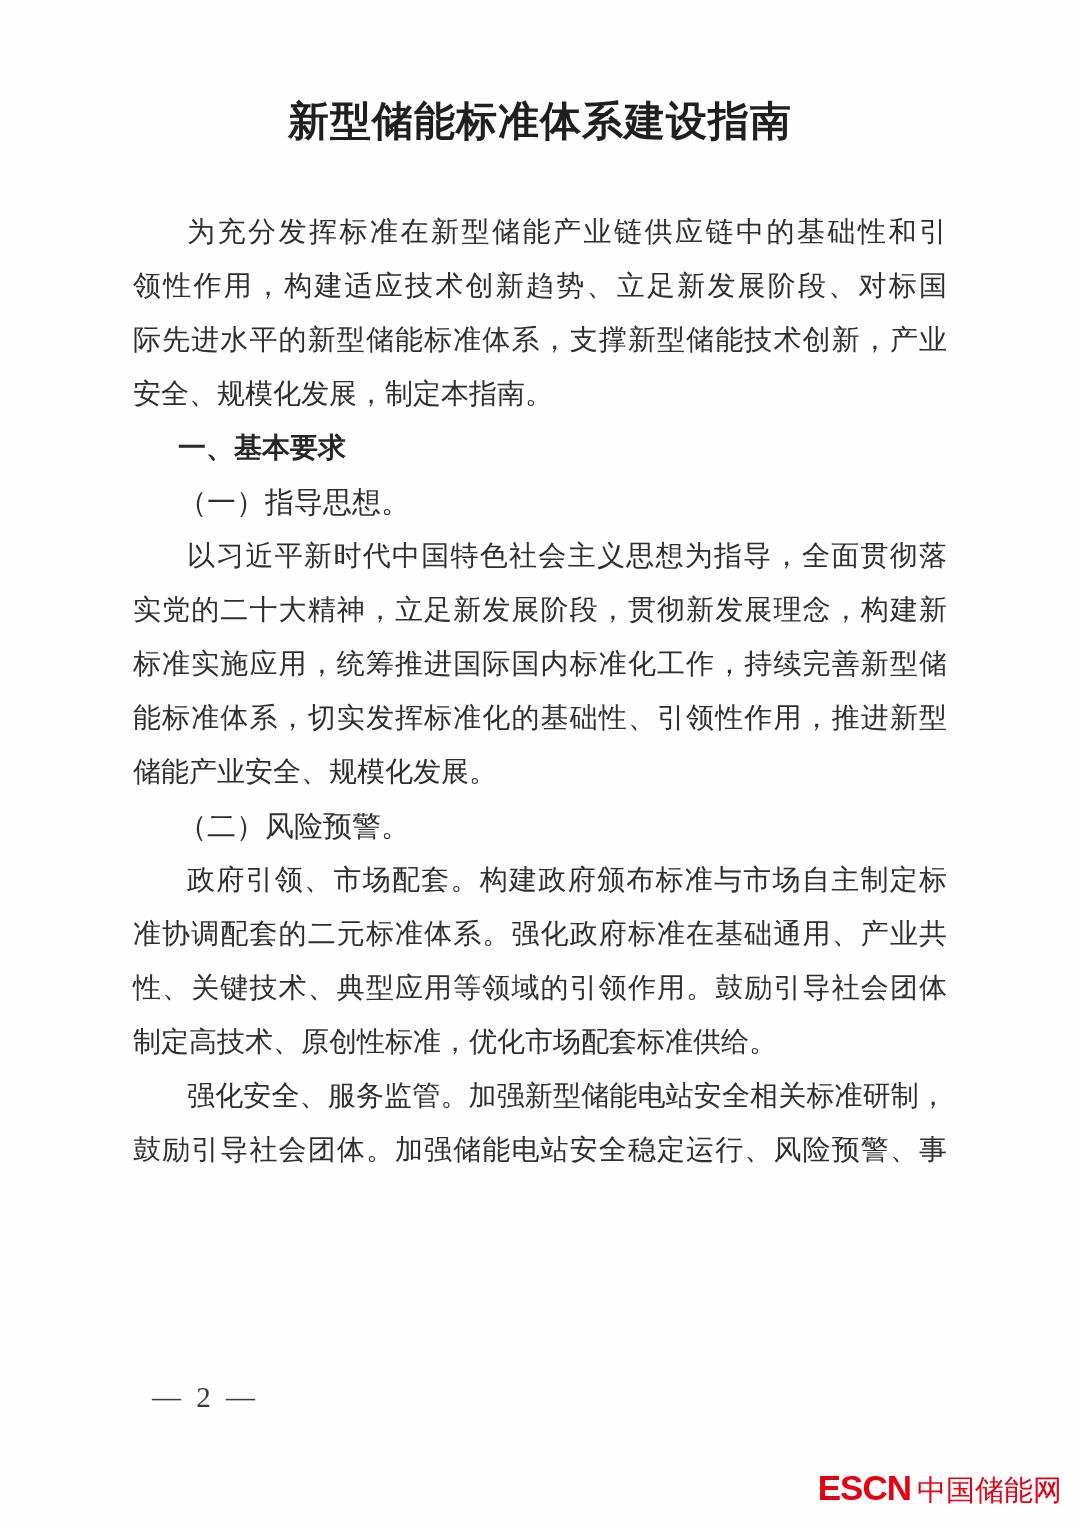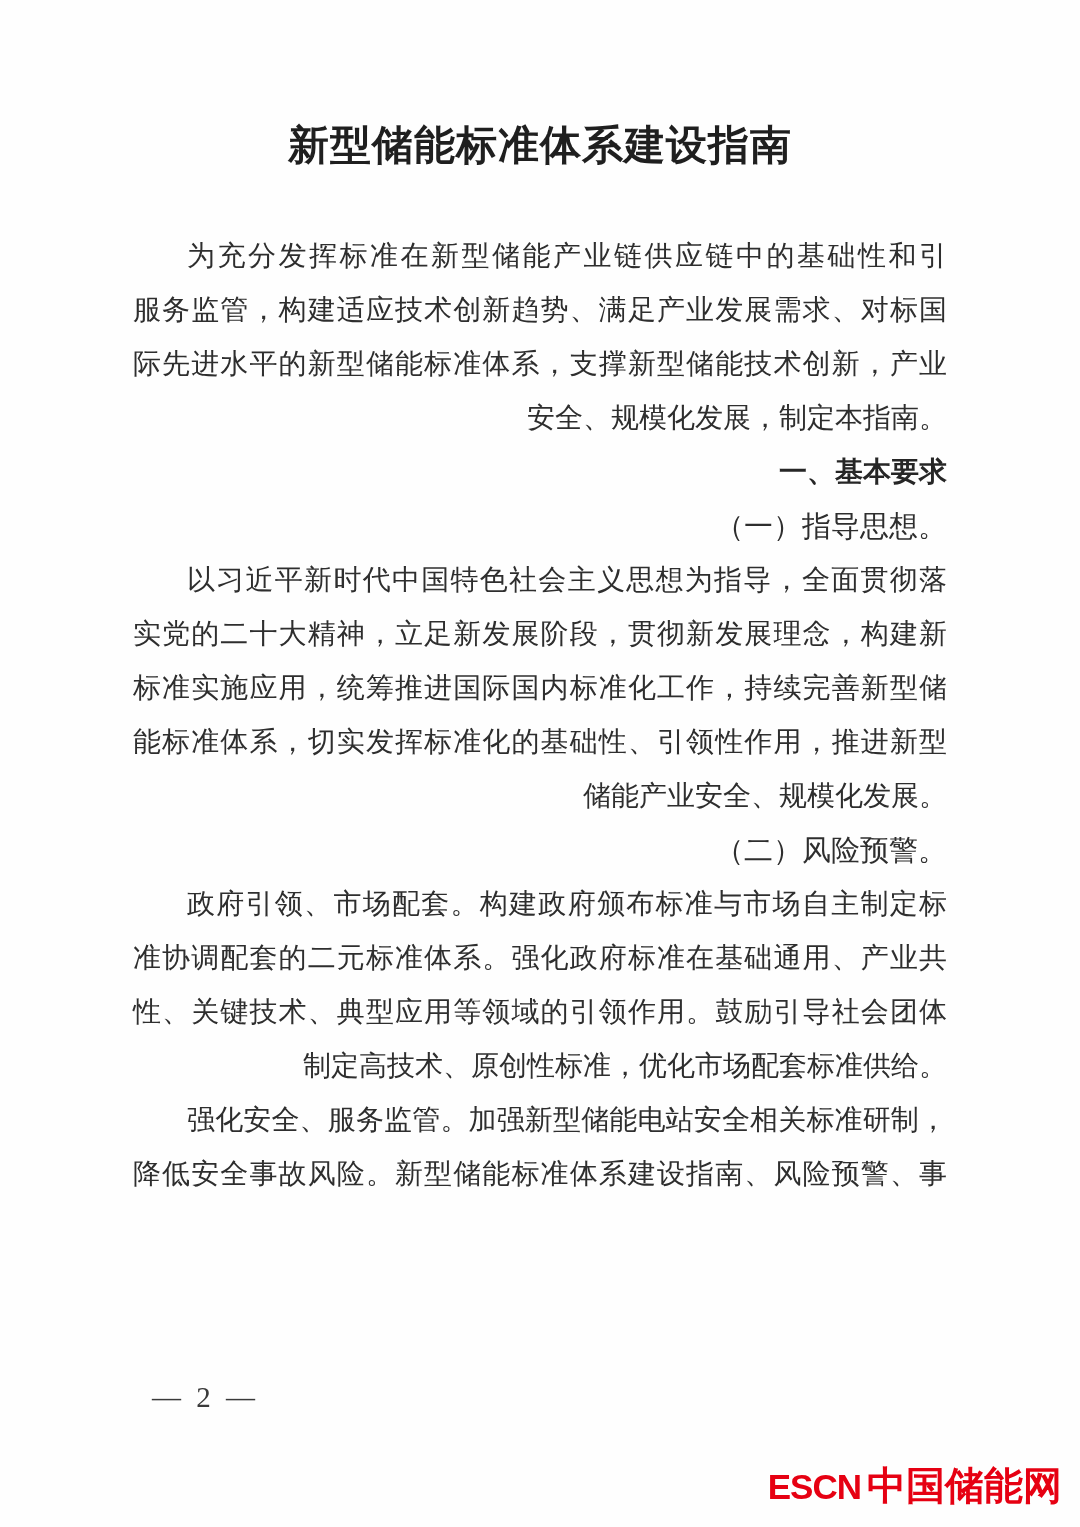--- a/index.html
+++ b/index.html
@@ -12,39 +12,39 @@
     width: 1080px;
     height: 1527px;
     margin: 0 auto;
     background: #fefefe;
     overflow: hidden;
     font-family: "Liberation Serif", "DejaVu Serif", serif;
     color: #2e2e2e;
   }
   .doc-title {
     margin: 0;
-    padding-top: 116px;
+    padding-top: 92px;
     text-align: center;
     font-size: 41px;
     line-height: 58px;
     font-weight: 700;
     letter-spacing: 1px;
     color: #1f1f1f;
     font-family: "Liberation Serif", "DejaVu Serif", serif;
   }
   .doc-body {
     width: 814px;
     margin: 55px 133px 0 133px;
   }
   .line {
     font-size: 28px;
     line-height: 54px;
     height: 54px;
     white-space: nowrap;
-    text-align: right;
+    text-align: left;
     color: #2e2e2e;
   }
   
   .line.fill {
     white-space: normal;
     text-align: justify;
     text-align-last: justify;
     text-justify: inter-character;
   }
   .line.indent { text-indent: 54px; }
@@ -77,37 +77,37 @@
     font-family: "Liberation Sans", "DejaVu Sans", sans-serif;
     white-space: nowrap;
   }
   .watermark .latin {
     font-size: 35px;
     font-weight: 800;
     letter-spacing: -1px;
     line-height: 1;
   }
   .watermark .cjk {
-    font-size: 39px;
-    font-weight: 700;
+    font-size: 29px;
+    font-weight: 400;
     margin-left: 6px;
     line-height: 1;
   }
 </style>
 </head>
 <body>
 
 <div class="page">
 
   <h1 class="doc-title">新型储能标准体系建设指南</h1>
 
   <div class="doc-body">
       <div class="block para">
         <div class="line fill indent">为充分发挥标准在新型储能产业链供应链中的基础性和引</div>
-        <div class="line fill">服务监管，构建适应技术创新趋势、满足产业发展需求、对标国</div>
+        <div class="line fill">领性作用，构建适应技术创新趋势、立足新发展阶段、对标国</div>
         <div class="line fill">际先进水平的新型储能标准体系，支撑新型储能技术创新，产业</div>
         <div class="line">安全、规模化发展，制定本指南。</div>
       </div>
       <div class="block heading1">
         <div class="line">一、基本要求</div>
       </div>
       <div class="block heading2">
         <div class="line">（一）指导思想。</div>
       </div>
       <div class="block para">
@@ -121,21 +121,21 @@
         <div class="line">（二）风险预警。</div>
       </div>
       <div class="block para">
         <div class="line fill indent">政府引领、市场配套。构建政府颁布标准与市场自主制定标</div>
         <div class="line fill">准协调配套的二元标准体系。强化政府标准在基础通用、产业共</div>
         <div class="line fill">性、关键技术、典型应用等领域的引领作用。鼓励引导社会团体</div>
         <div class="line">制定高技术、原创性标准，优化市场配套标准供给。</div>
       </div>
       <div class="block para">
         <div class="line fill indent">强化安全、服务监管。加强新型储能电站安全相关标准研制，</div>
-        <div class="line fill">降低安全事故风险。新型储能标准体系建设指南、风险预警、事</div>
+        <div class="line fill">鼓励引导社会团体。加强储能电站安全稳定运行、风险预警、事</div>
       </div>
     </div>
 
   <div class="page-number">— 2 —</div>
 
   <div class="watermark" style="color: rgb(230, 0, 18); text-align: right;">
     <span class="latin">ESCN</span>
     <span class="cjk">中国储能网</span>
   </div>
 

